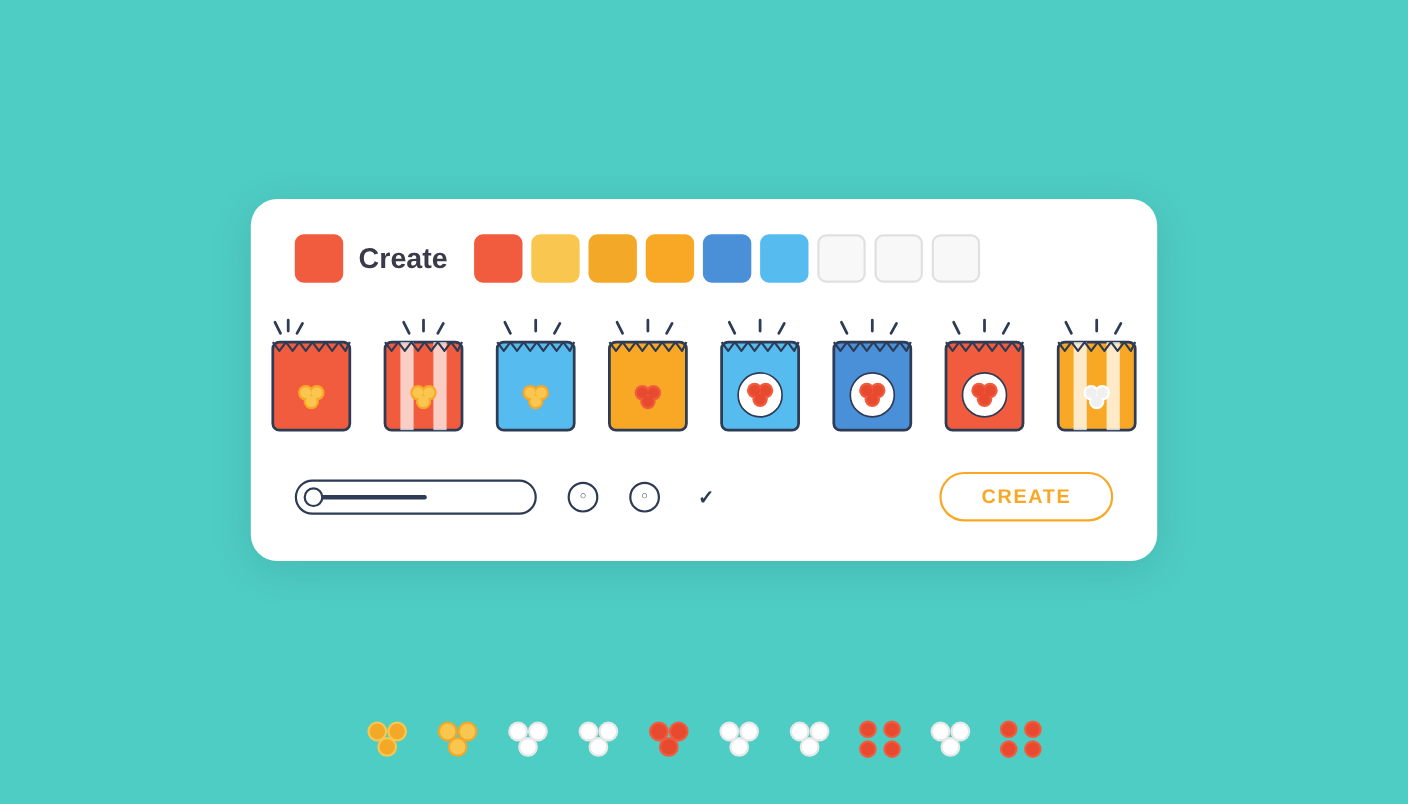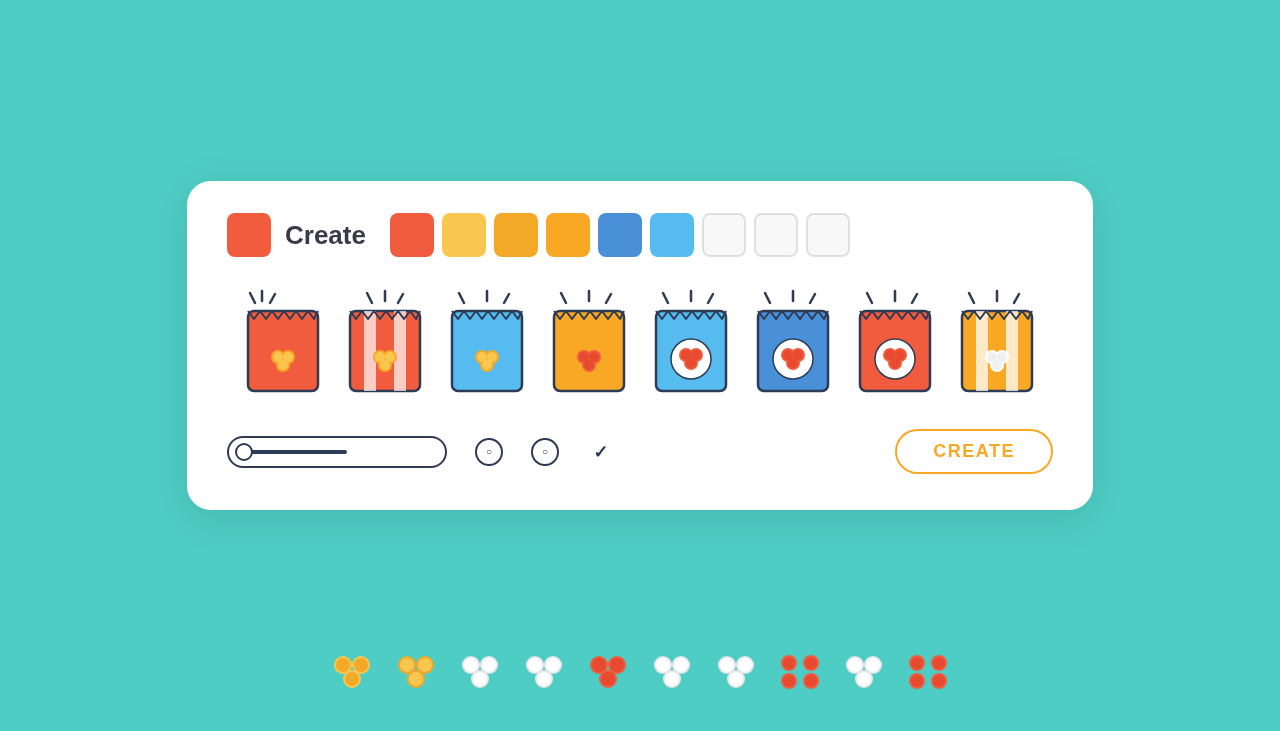--- a/index.html
+++ b/index.html
@@ -13,21 +13,21 @@
       justify-content: center;
       font-family: 'Arial Rounded MT Bold', 'Arial', sans-serif;
       overflow: hidden;
       position: relative;
     }
 
     .main-card {
       background: #fff;
       border-radius: 24px;
       padding: 32px 40px 36px;
-      width: 906px;
+      width: 824px;
       box-shadow: 0 8px 40px rgba(0,0,0,0.10);
       position: relative;
       z-index: 2;
       margin-top: -40px;
     }
 
     
     .top-row {
       display: flex;
       align-items: center;

